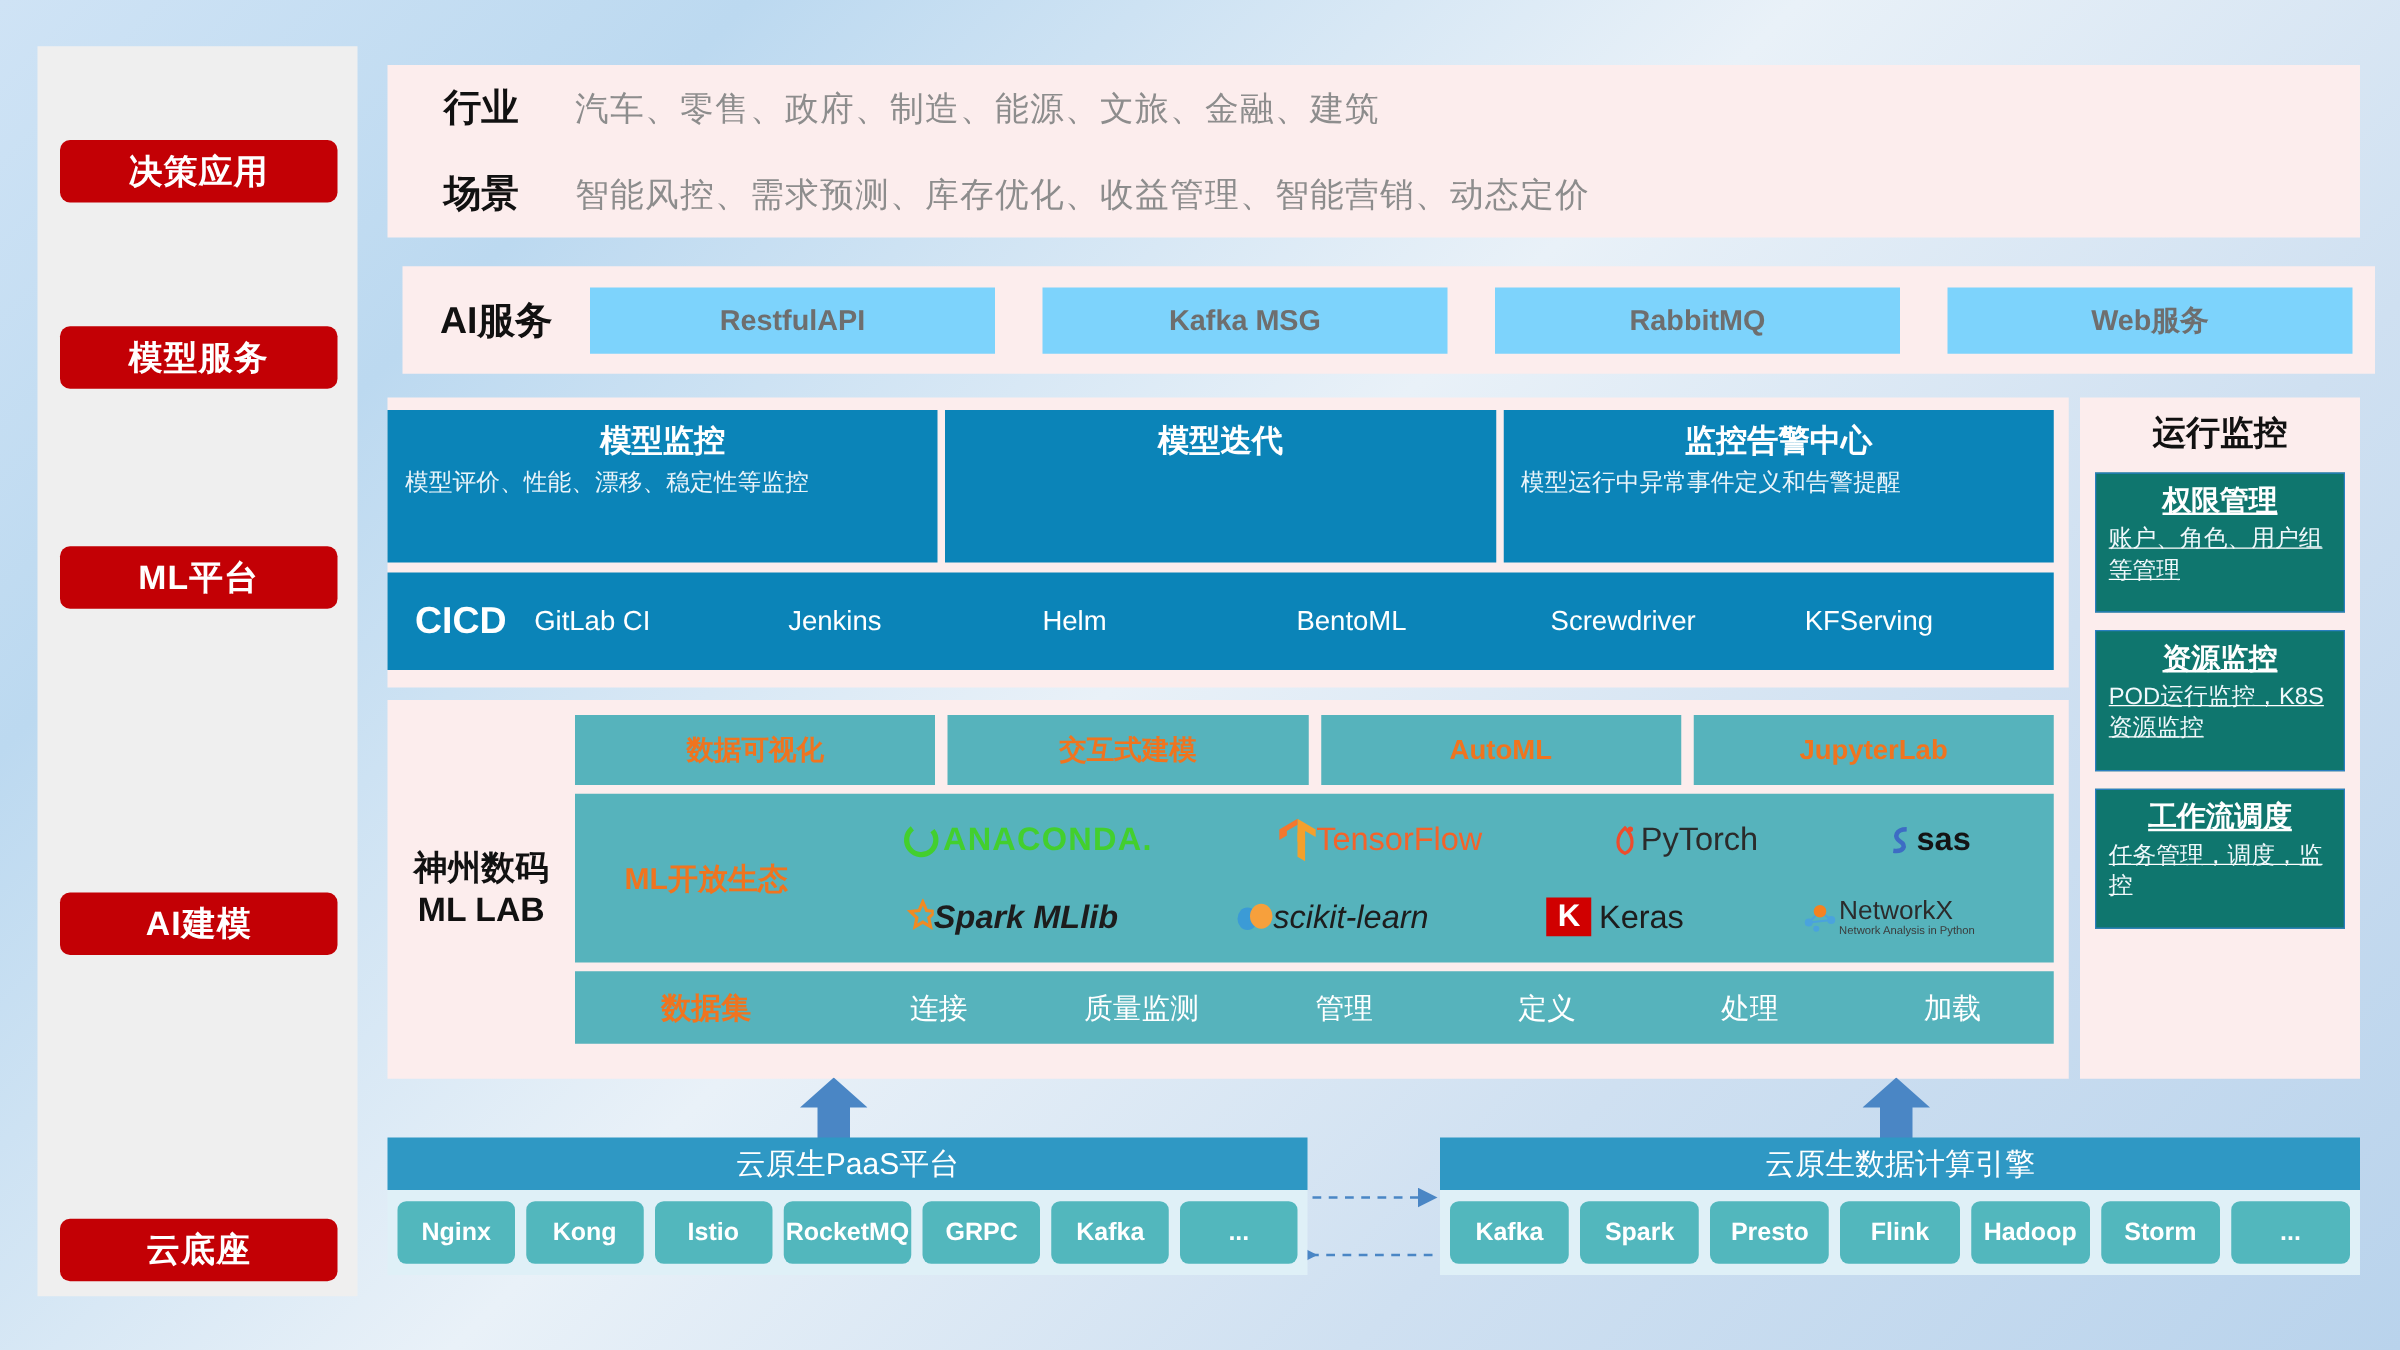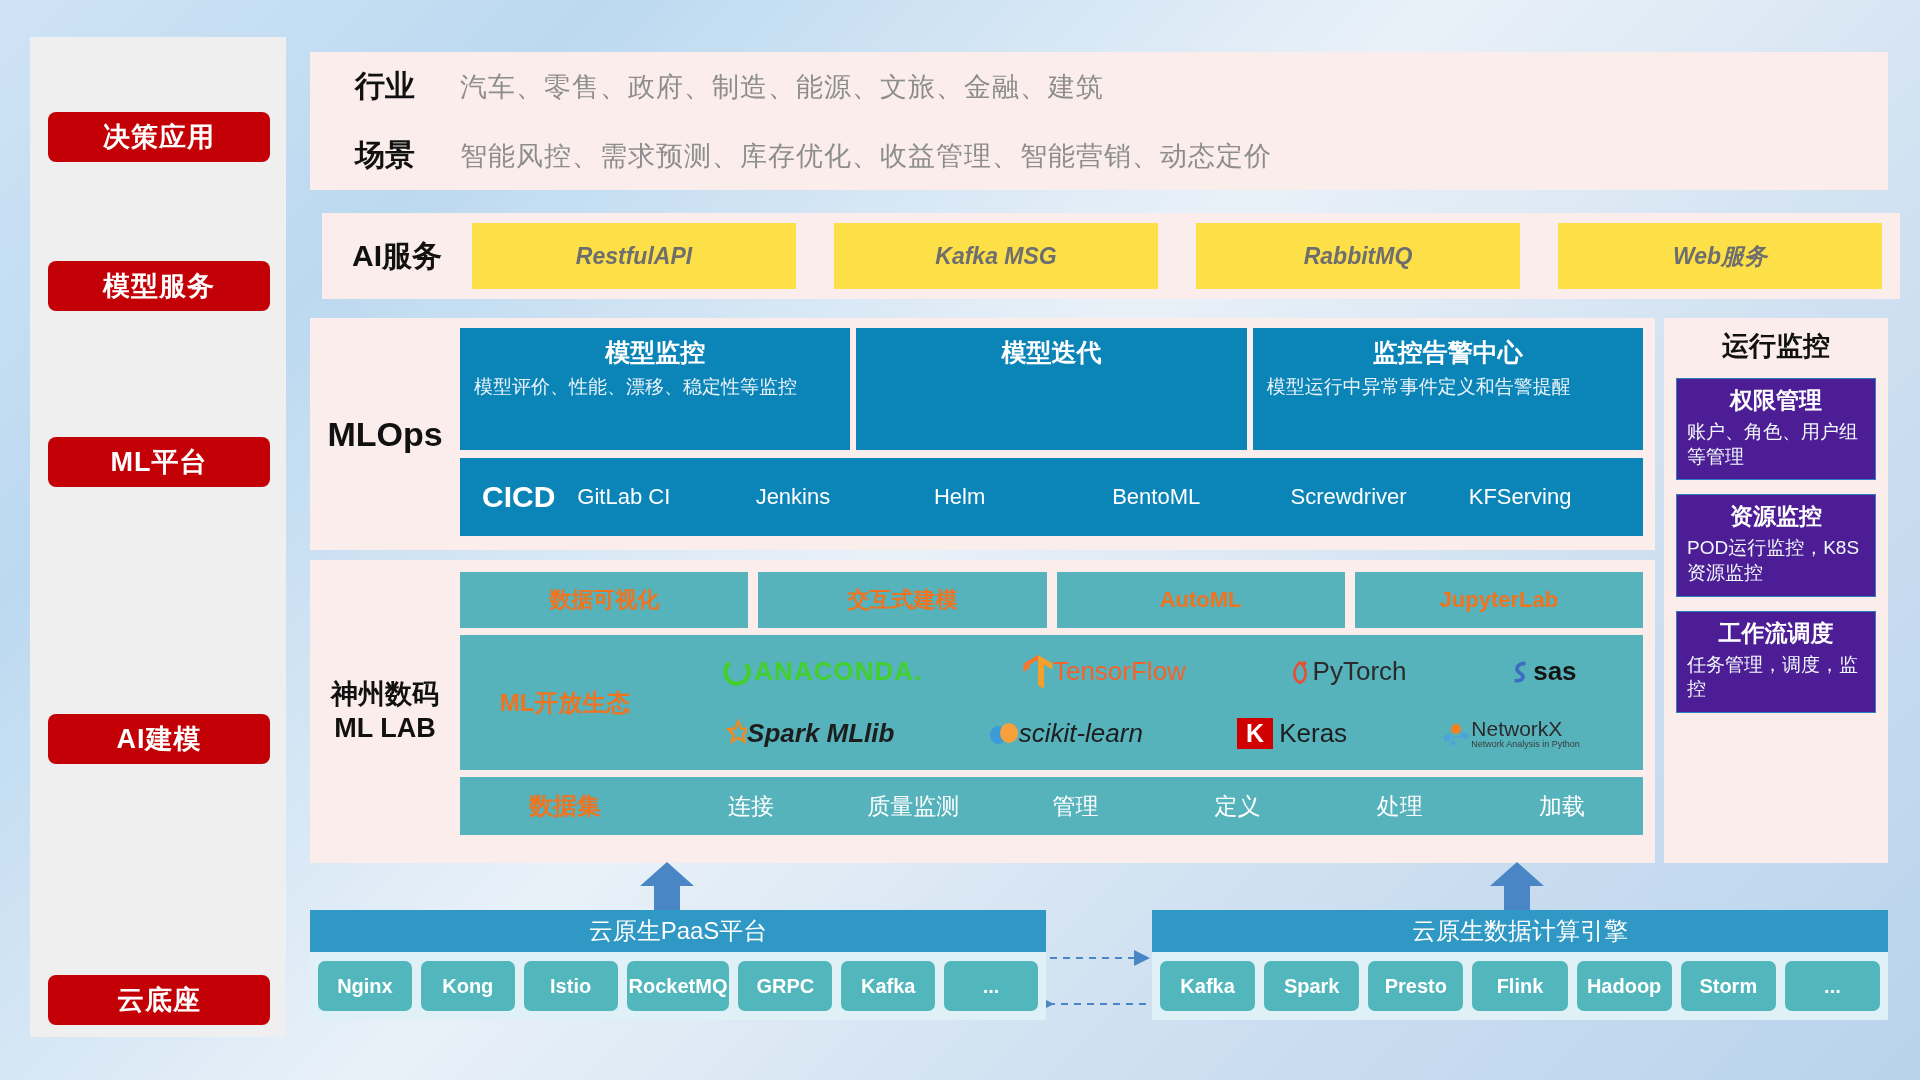--- a/index.html
+++ b/index.html
@@ -34,44 +34,44 @@
     flex:0 0 150px;
   }
   .dec-val{color:#8d8d8d;font-size:27px;letter-spacing:1px;}
 
   
   #band-service{left:322px;top:213px;width:1578px;height:86px;
     display:flex;align-items:center;}
   #svc-key{width:150px;flex:0 0 150px;text-align:center;font-weight:bold;font-size:30px;color:#111;}
   #svc-boxes{display:flex;flex:1;gap:38px;padding-right:18px;}
   .svc-box{
-    flex:1;height:66px;background:#fde047;color:#6e6e6e;
+    flex:1;height:53px;background:#7dd3fc;color:#6e6e6e;
     font-size:23px;font-weight:bold;
-    display:flex;align-items:center;justify-content:center;font-style:italic;
+    display:flex;align-items:center;justify-content:center;
   }
 
   
   #band-mlops{left:310px;top:318px;width:1345px;height:232px;display:flex;}
   #mlops-key{width:150px;flex:0 0 150px;display:flex;align-items:center;justify-content:center;
     font-size:34px;font-weight:bold;color:#111;}
   #mlops-body{flex:1;padding:10px 12px 10px 0;display:flex;flex-direction:column;gap:8px;}
   #mlops-cards{display:flex;gap:6px;height:122px;}
   .mlops-card{flex:1;background:#0b84b8;color:#fff;padding:8px 14px;box-sizing:border-box;}
   .mlops-card h4{margin:0 0 6px 0;font-size:25px;text-align:center;font-weight:bold;}
   .mlops-card p{margin:0;font-size:19px;line-height:1.3;color:#eaf4fa;}
   #cicd-row{background:#0b84b8;height:78px;display:flex;align-items:center;color:#fff;overflow:hidden;}
   #cicd-label{font-size:30px;font-weight:bold;padding:0 18px 0 22px;flex:0 0 auto;}
   .cicd-item{font-size:22px;flex:1;text-align:left;padding-left:4px;line-height:1.05;}
 
   
   #band-monitor{left:1664px;top:318px;width:224px;height:545px;}
   #mon-title{font-size:27px;font-weight:bold;color:#111;text-align:center;padding-top:10px;}
   .mon-card{
-    margin:14px 12px 0 12px;background:#4c1d95;border:1px solid #2a7fc0;
-    padding:6px 10px 10px 10px;box-sizing:border-box;color:#fff;
+    margin:14px 12px 0 12px;background:#0f766e;border:1px solid #2a7fc0;
+    padding:6px 10px 20px 10px;box-sizing:border-box;color:#fff;text-decoration:underline;
   }
   .mon-card h5{margin:0 0 4px 0;font-size:23px;text-align:center;font-weight:bold;}
   .mon-card p{margin:0;font-size:19px;line-height:1.3;color:#f0f8fb;}
 
   
   #band-modeling{left:310px;top:560px;width:1345px;height:303px;display:flex;}
   #model-key{width:150px;flex:0 0 150px;display:flex;align-items:center;justify-content:center;
     text-align:center;font-size:27px;font-weight:bold;color:#111;line-height:1.25;}
   #model-body{flex:1;padding:12px 12px 12px 0;display:flex;flex-direction:column;gap:7px;}
   #tool-row{display:flex;gap:10px;height:56px;}
@@ -134,21 +134,20 @@
   <div id="svc-key">AI服务</div>
   <div id="svc-boxes">
     <div class="svc-box">RestfulAPI</div>
     <div class="svc-box">Kafka MSG</div>
     <div class="svc-box">RabbitMQ</div>
     <div class="svc-box">Web服务</div>
   </div>
 </div>
 
 <div class="band" id="band-mlops">
-  <div id="mlops-key">MLOps</div>
   <div id="mlops-body">
     <div id="mlops-cards">
       <div class="mlops-card">
         <h4>模型监控</h4>
         <p>模型评价、性能、漂移、稳定性等监控</p>
       </div>
       <div class="mlops-card">
         <h4>模型迭代</h4>
       </div>
       <div class="mlops-card">

